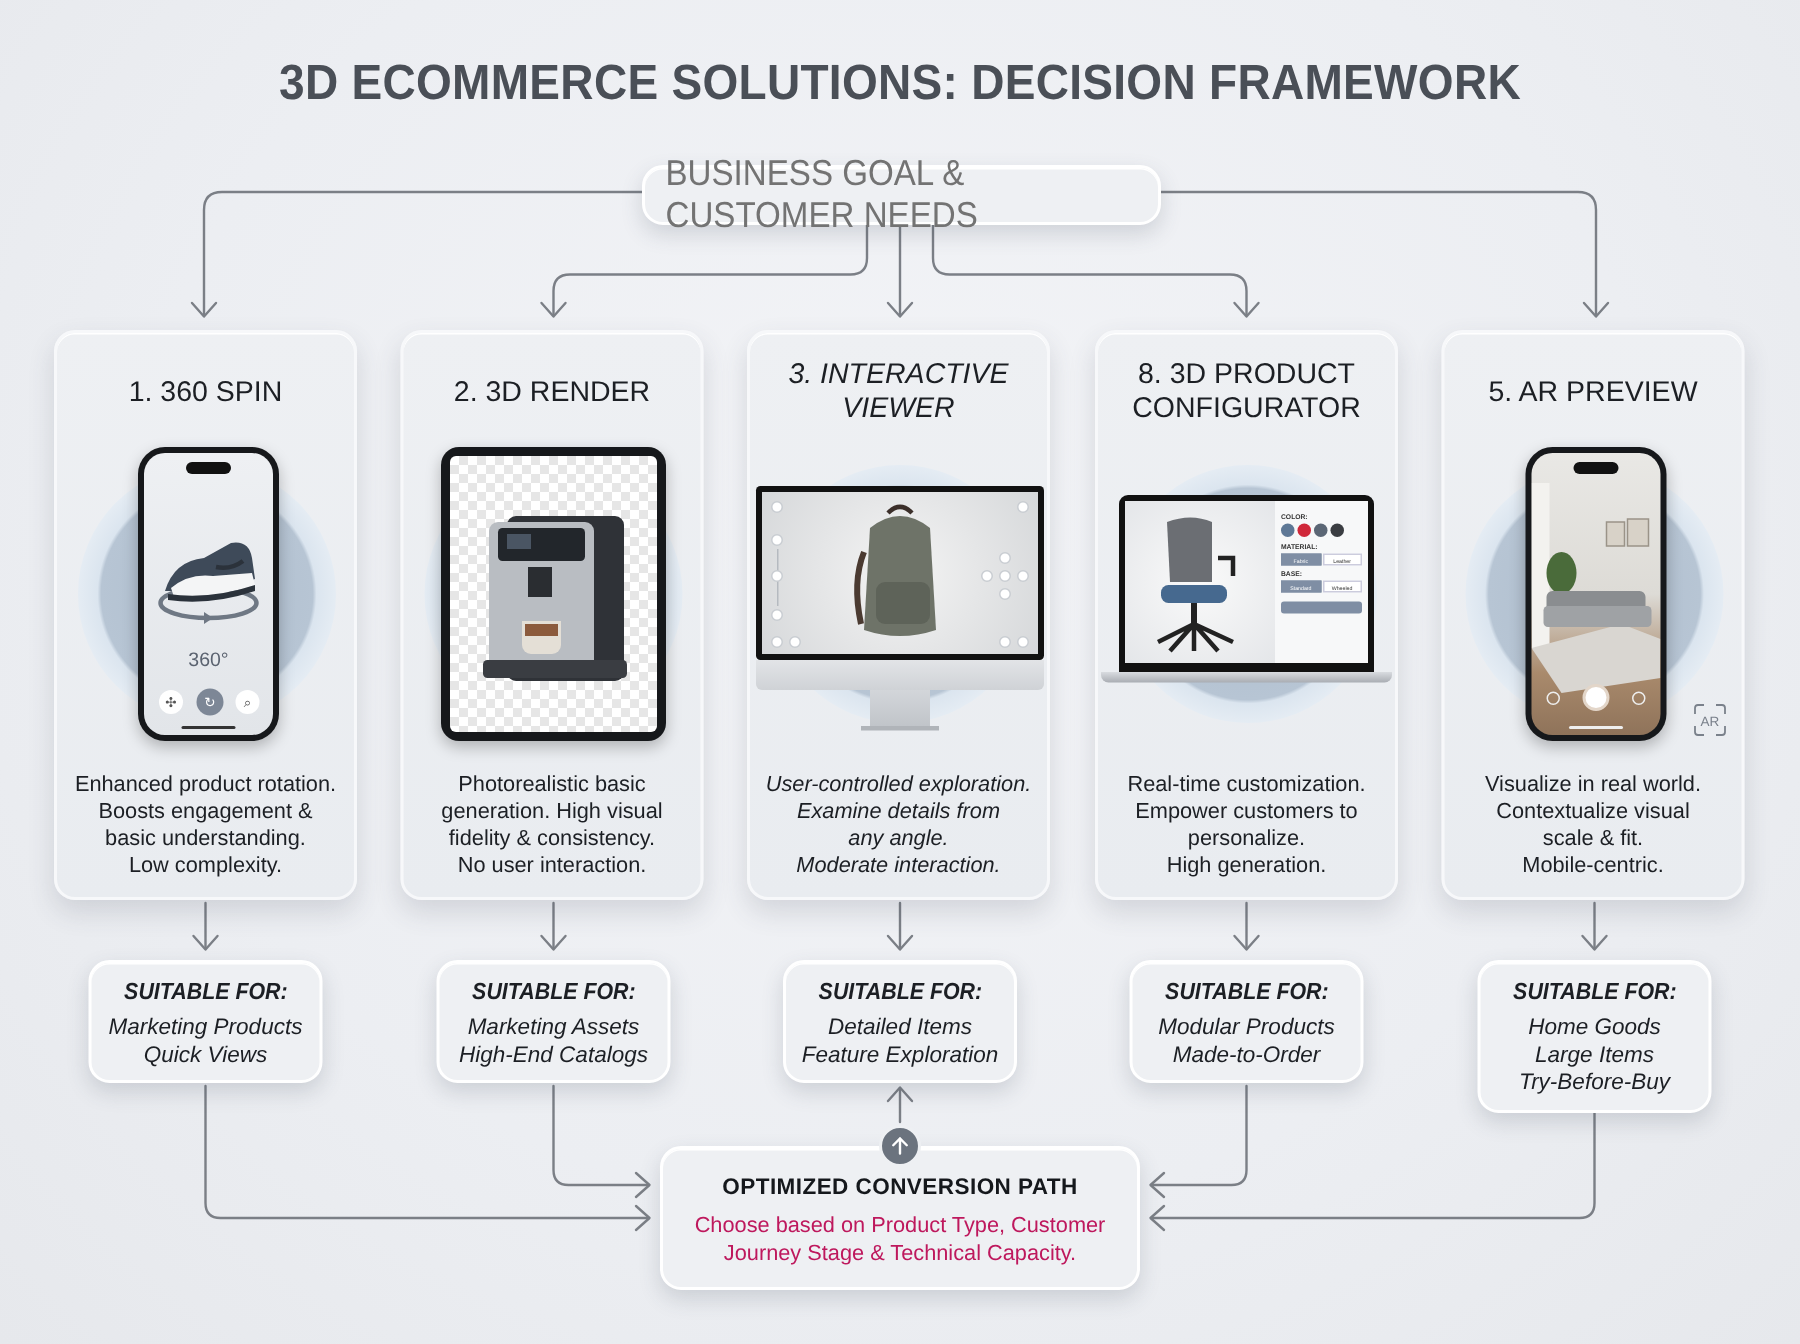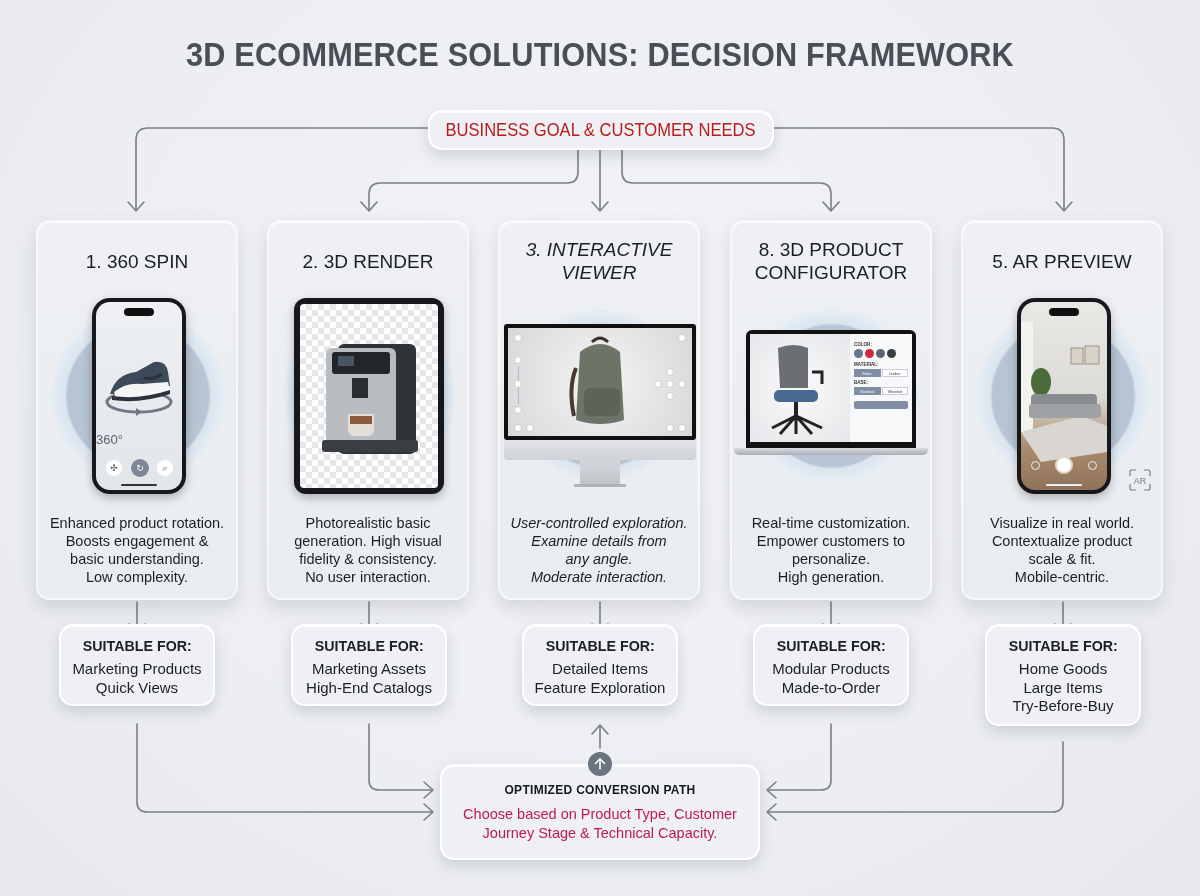--- a/index.html
+++ b/index.html
@@ -18,21 +18,21 @@
   }
   svg.connectors { position: absolute; left: 0; top: 0; width: 1200px; height: 896px; pointer-events: none; }
   .pill {
     position: absolute; background: #eef0f3; border-radius: 14px;
     box-shadow: 0 6px 14px rgba(60,70,90,0.18), inset 0 1px 0 #fff;
     border: 2px solid #ffffff;
   }
   .goal {
     left: 428px; top: 110px; width: 346px; height: 40px;
     display: flex; align-items: center; justify-content: center;
-    font-size: 18px; font-weight: 500; color: #b91c1c;
+    font-size: 24px; font-weight: 500; color: #737373;
     transform-origin: center;
   }
   .goal span { transform: scaleX(0.92); display: inline-block; }
   .card {
     position: absolute; top: 220px; width: 202px; height: 380px;
     background: linear-gradient(180deg, #eef0f3 0%, #e9ecf0 100%);
     border-radius: 14px;
     box-shadow: 0 8px 18px rgba(60,70,90,0.16), inset 0 1px 0 #fff;
     border: 2px solid #f7f8fa;
   }
@@ -82,29 +82,29 @@
   .lap-base { position: absolute; left: 0; top: 118px; width: 194px; height: 7px; background: linear-gradient(#d9dce0, #a9adb3); border-radius: 0 0 5px 5px; }
   .notch { position: absolute; left: 72px; top: 0; width: 18px; height: 4px; background: #111; }
   .cfg { width: 62px; padding: 5px 4px; background: #f7f8f9; font-size: 4.5px; font-weight: 700; color: #333; }
   .cfg .lbl { margin: 3px 0 2px; }
   .sw { display: inline-block; width: 9px; height: 9px; border-radius: 50%; margin-right: 2px; }
   .seg { display: flex; gap: 1px; }
   .seg span { flex: 1; height: 8px; font-size: 3.5px; line-height: 8px; text-align: center; border: 1px solid #ccd; background: #fff; font-weight: 400; }
   .seg span.on { background: #7f8ea4; color: #fff; border-color: #7f8ea4; }
   .cfg-btn { margin-top: 6px; height: 8px; background: #7f8ea4; border-radius: 2px; }
   .suit {
-    position: absolute; top: 624px; width: 156px; height: 82px;
-    display: flex; flex-direction: column; align-items: center; justify-content: flex-start; padding-top: 11px;
+    position: absolute; top: 640px; width: 156px; height: 82px;
+    display: flex; flex-direction: column; align-items: center; justify-content: flex-start; padding-top: 11px; font-style: italic;
   }
   .suit .h { font-size: 15.5px; font-weight: 700; color: #1c1f24; margin-bottom: 5px; transform: scaleX(0.92); }
   .suit .v { font-size: 15px; line-height: 18.5px; color: #1c1f24; text-align: center; }
   .ocp {
     left: 440px; top: 764px; width: 320px; height: 96px; text-align: center; padding-top: 17px;
   }
-  .ocp .h { font-size: 12px; font-weight: 700; color: #15181c; letter-spacing: 0.3px; }
+  .ocp .h { font-size: 15px; font-weight: 700; color: #15181c; letter-spacing: 0.3px; }
   .ocp .v { font-size: 14.5px; line-height: 19px; color: #be185d; margin-top: 8px; }
   .up-btn {
     position: absolute; left: 586px; top: 750px; width: 28px; height: 28px; border-radius: 50%;
     background: #6b737e; display: flex; align-items: center; justify-content: center;
     border: 2px solid #eef0f3;
   }
   .ar-badge { position: absolute; left: 1124px; top: 464px; width: 28px; height: 28px; }
 </style>
 </head>
 <body>
@@ -161,21 +161,21 @@
     <div class="screen" style="background:linear-gradient(#eef0f3,#e2e5e9);">
       <div class="island"></div>
       <svg width="86" height="188" viewBox="0 0 86 188" style="position:absolute;left:0;top:0;">
         <ellipse cx="43" cy="100" rx="32" ry="10" fill="none" stroke="#6f7884" stroke-width="3"></ellipse>
         <path d="M14 92 Q20 72 40 70 L58 60 Q70 58 72 70 L74 84 Q60 90 40 92 Z" fill="#3e4a59"></path>
         <path d="M18 90 Q30 80 46 82 L72 80 L74 88 Q50 96 20 96 Z" fill="#f4f5f6"></path>
         <path d="M16 94 Q44 98 74 88 L74 92 Q44 102 16 98 Z" fill="#2b323b"></path>
         <path d="M48 76 Q58 78 66 72" stroke="#2b323b" stroke-width="3" fill="none"></path>
         <path d="M46 110 L40 106 L40 114 Z" fill="#6f7884"></path>
       </svg>
-      <div style="position:absolute;left:0;top:130px;width:100%;font-size:13px;color:#5b6370;">360°</div>
+      <div style="position:absolute;left:0;top:130px;width:100%;text-align:center;font-size:13px;color:#5b6370;">360°</div>
       <div style="position:absolute;left:10px;top:158px;width:16px;height:16px;border-radius:50%;background:#fff;font-size:9px;text-align:center;line-height:16px;color:#555;">✣</div>
       <div style="position:absolute;left:35px;top:157px;width:18px;height:18px;border-radius:50%;background:#7d8796;font-size:9px;text-align:center;line-height:18px;color:#fff;">↻</div>
       <div style="position:absolute;left:61px;top:158px;width:16px;height:16px;border-radius:50%;background:#fff;font-size:9px;text-align:center;line-height:16px;color:#555;">⌕</div>
       <div class="homebar"></div>
     </div>
   </div>
   <div class="card-desc">
     <div>Enhanced product rotation.</div>
     <div>Boosts engagement &amp;</div>
     <div>basic understanding.</div>
@@ -322,21 +322,21 @@
     </div>
   </div>
   <svg class="ar-badge" style="left:163px; top:244px;" viewBox="0 0 28 28">
     <g fill="none" stroke="#7a818b" stroke-width="1.2">
       <path d="M4 10 V6 Q4 4 6 4 H10 M18 4 H22 Q24 4 24 6 V10 M24 18 V22 Q24 24 22 24 H18 M10 24 H6 Q4 24 4 22 V18"></path>
     </g>
     <text x="14" y="18" text-anchor="middle" font-size="9" fill="#7a818b" font-family="Liberation Sans, sans-serif">AR</text>
   </svg>
   <div class="card-desc">
     <div>Visualize in real world.</div>
-    <div>Contextualize product</div>
+    <div>Contextualize visual</div>
     <div>scale &amp; fit.</div>
     <div>Mobile-centric.</div>
   </div>
 </div>
 
 <div class="pill suit" style="left:59px;">
   <div class="h">SUITABLE FOR:</div>
   <div class="v">Marketing Products</div>
   <div class="v">Quick Views</div>
 </div>

